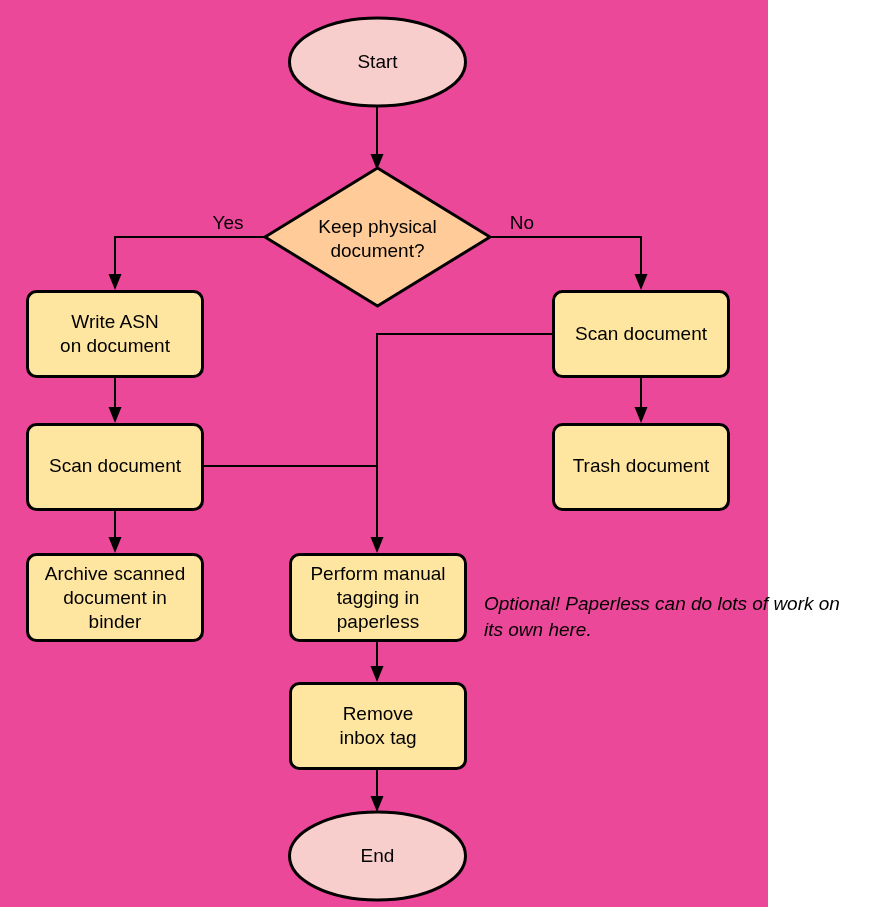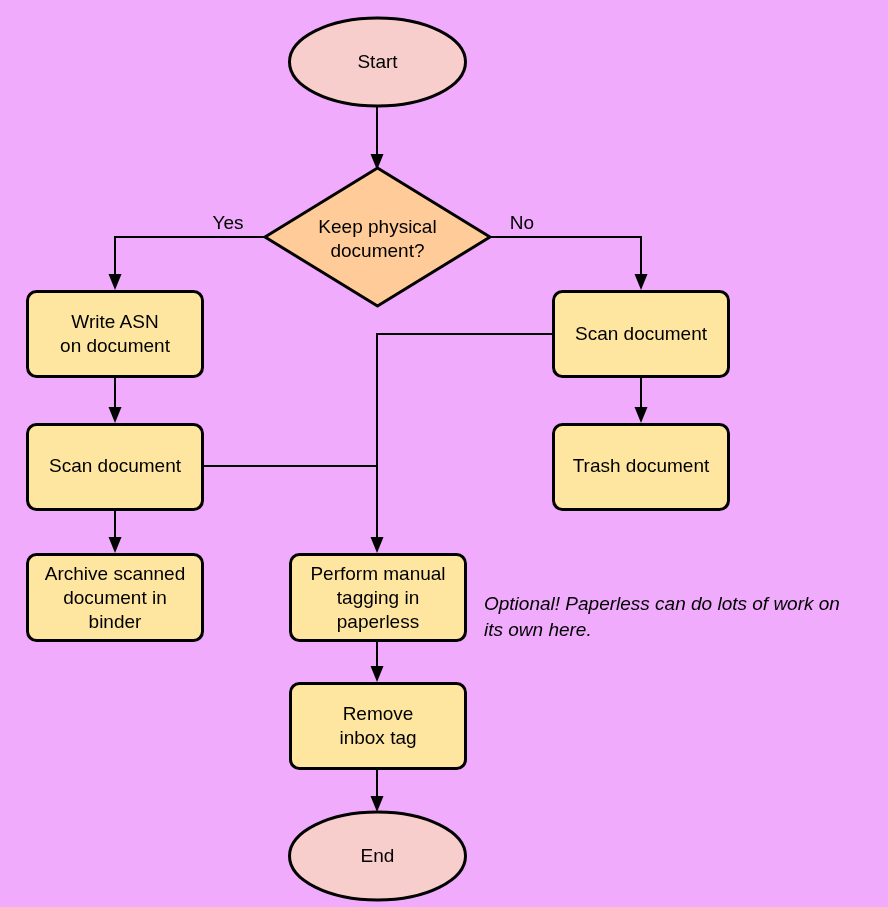--- a/index.html
+++ b/index.html
@@ -10,23 +10,23 @@
   }
   body {
     font-family: "Liberation Sans", sans-serif;
     width: 888px;
     height: 907px;
     overflow: hidden;
     position: relative;
   }
   #flowchart-root {
     position: relative;
-    width: 888px;
+    width: 768px;
     height: 907px;
-    background: #f0abfc;
+    background: #ec4899;
     text-decoration: underline;
   }
   svg.diagram-canvas {
     position: absolute;
     top: 0;
     left: 0;
     width: 888px;
     height: 907px;
     display: block;
   }

